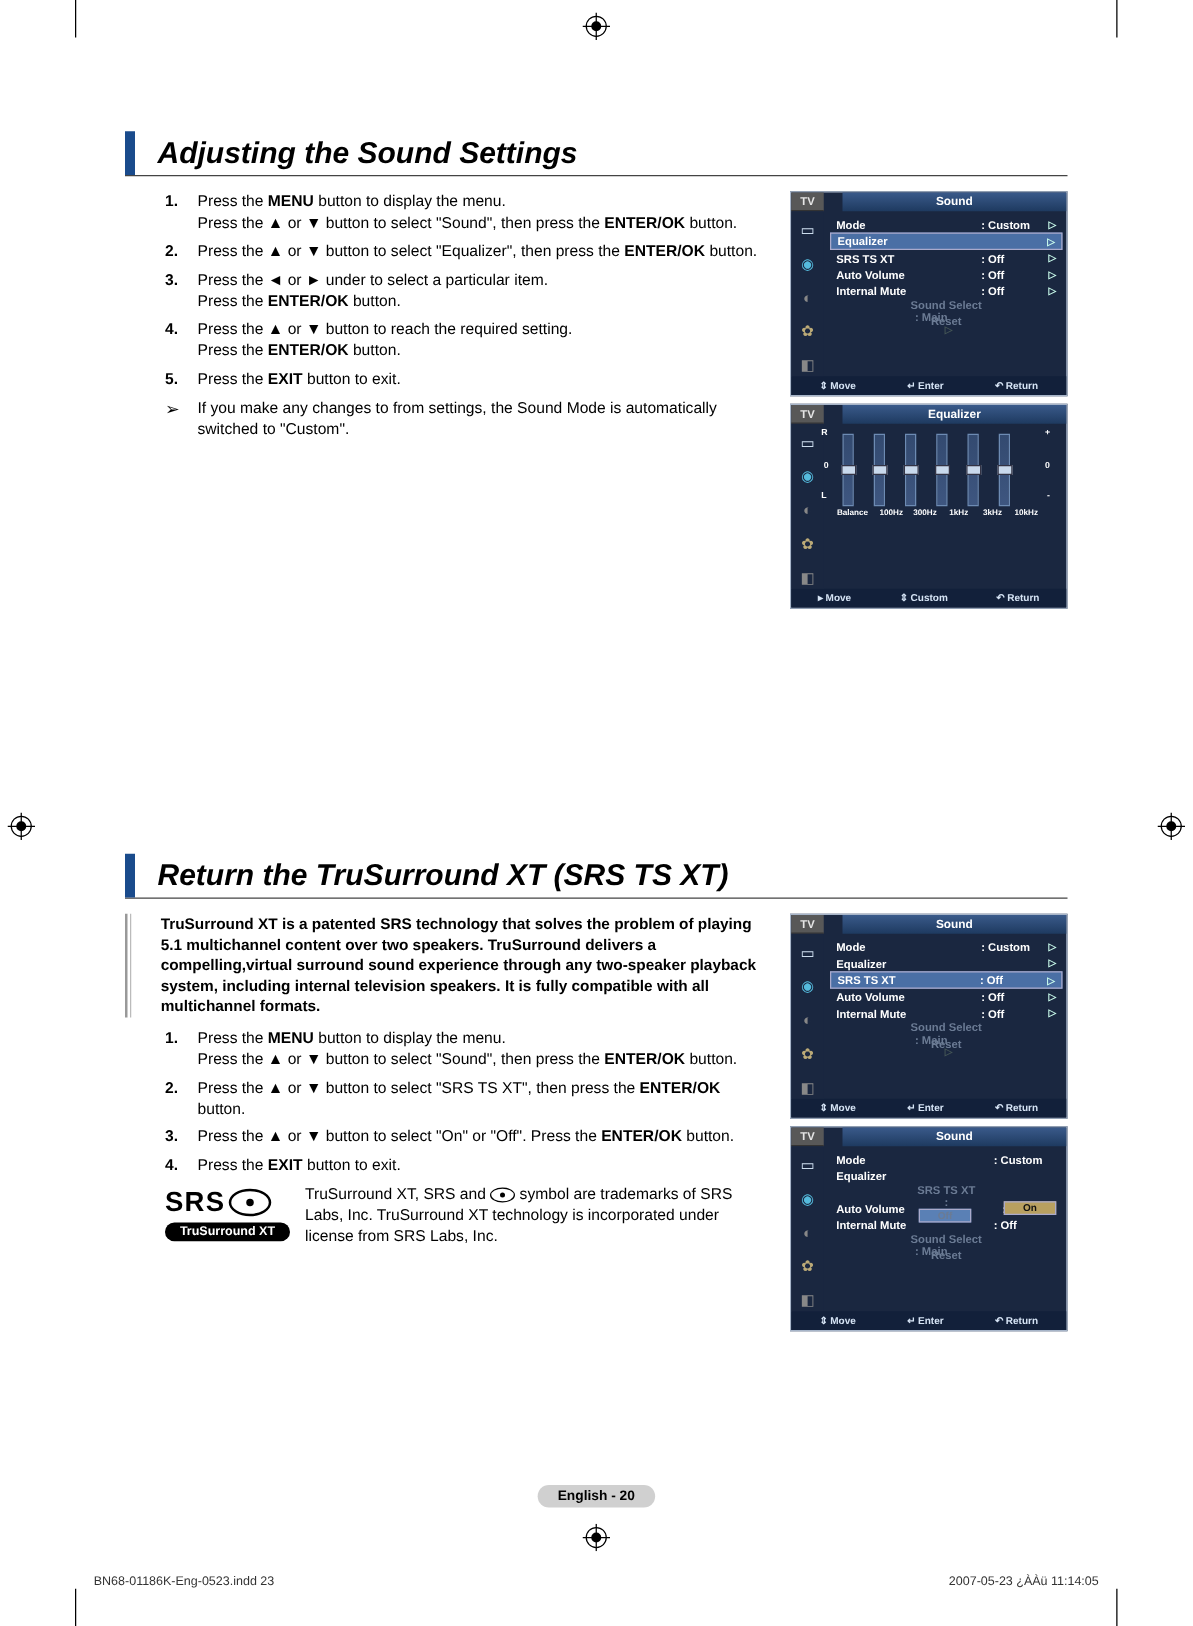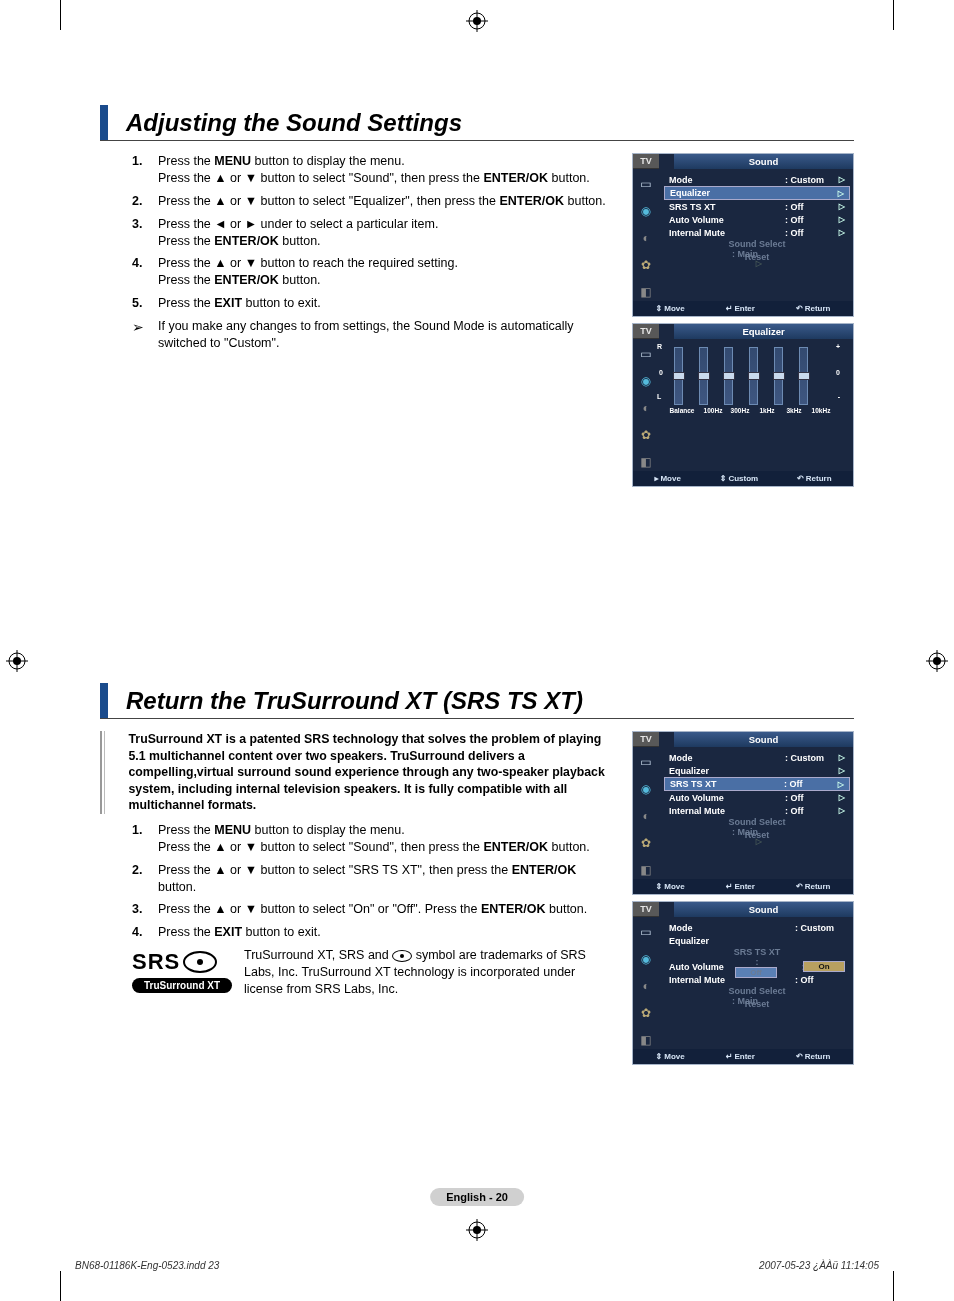--- a/index.html
+++ b/index.html
@@ -59,21 +59,21 @@
 .dd-opt.sel { background:#b8a060; color:#111; }
 .srs-logo-row { display:flex; gap:12px; padding-left:32px; font-size:12.5px; line-height:1.35; }
 .srs-logo { flex-shrink:0; width:100px; }
 .srs-brand { font-family:Arial Black,Arial,sans-serif; font-weight:900; font-size:22px; letter-spacing:1px; display:flex; align-items:center; gap:3px; }
 .srs-eye { display:inline-block; width:30px; height:18px; border:2px solid #000; border-radius:50%; position:relative; }
 .srs-eye::after { content:""; position:absolute; left:50%; top:50%; width:6px; height:6px; background:#000; border-radius:50%; transform:translate(-50%,-50%); }
 .srs-sub { background:#000; color:#fff; font-size:10px; font-weight:bold; text-align:center; border-radius:8px; padding:1px 3px; margin-top:1px; }
 .inline-eye { display:inline-block; width:18px; height:10px; border:1.5px solid #000; border-radius:50%; position:relative; vertical-align:middle; }
 .inline-eye::after { content:""; position:absolute; left:50%; top:50%; width:4px; height:4px; background:#000; border-radius:50%; transform:translate(-50%,-50%); }
 .page-num-pill { position:absolute; bottom:95px; left:50%; transform:translateX(-50%); background:#d0d0d0; border-radius:10px; padding:3px 16px; font-size:11px; font-weight:bold; }
-.footer-row { position:absolute; bottom:30px; left:75px; right:75px; display:flex; justify-content:space-between; font-size:10px; color:#333;font-style:italic; }
+.footer-row { position:absolute; bottom:30px; left:75px; right:75px; display:flex; justify-content:space-between; font-size:10px; color:#333; }
 .section2 { margin-top:190px; }
 </style>
 </head>
 <body>
 
 <div class="page">
 
   <div class="crop-mark v" style="left:60px;top:0"></div>
   <div class="crop-mark v" style="right:60px;top:0"></div>
   <div class="crop-mark v" style="left:60px;bottom:0"></div>

